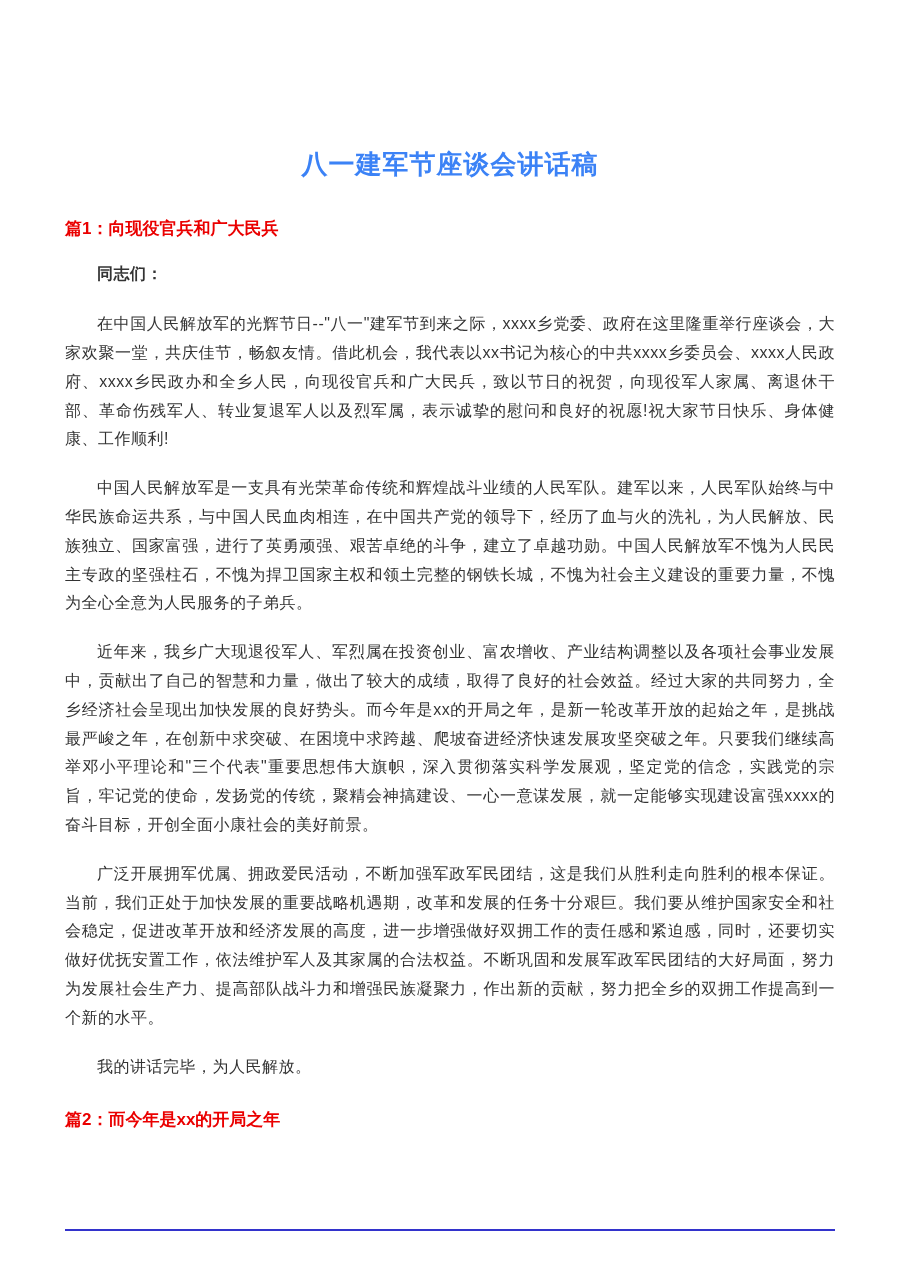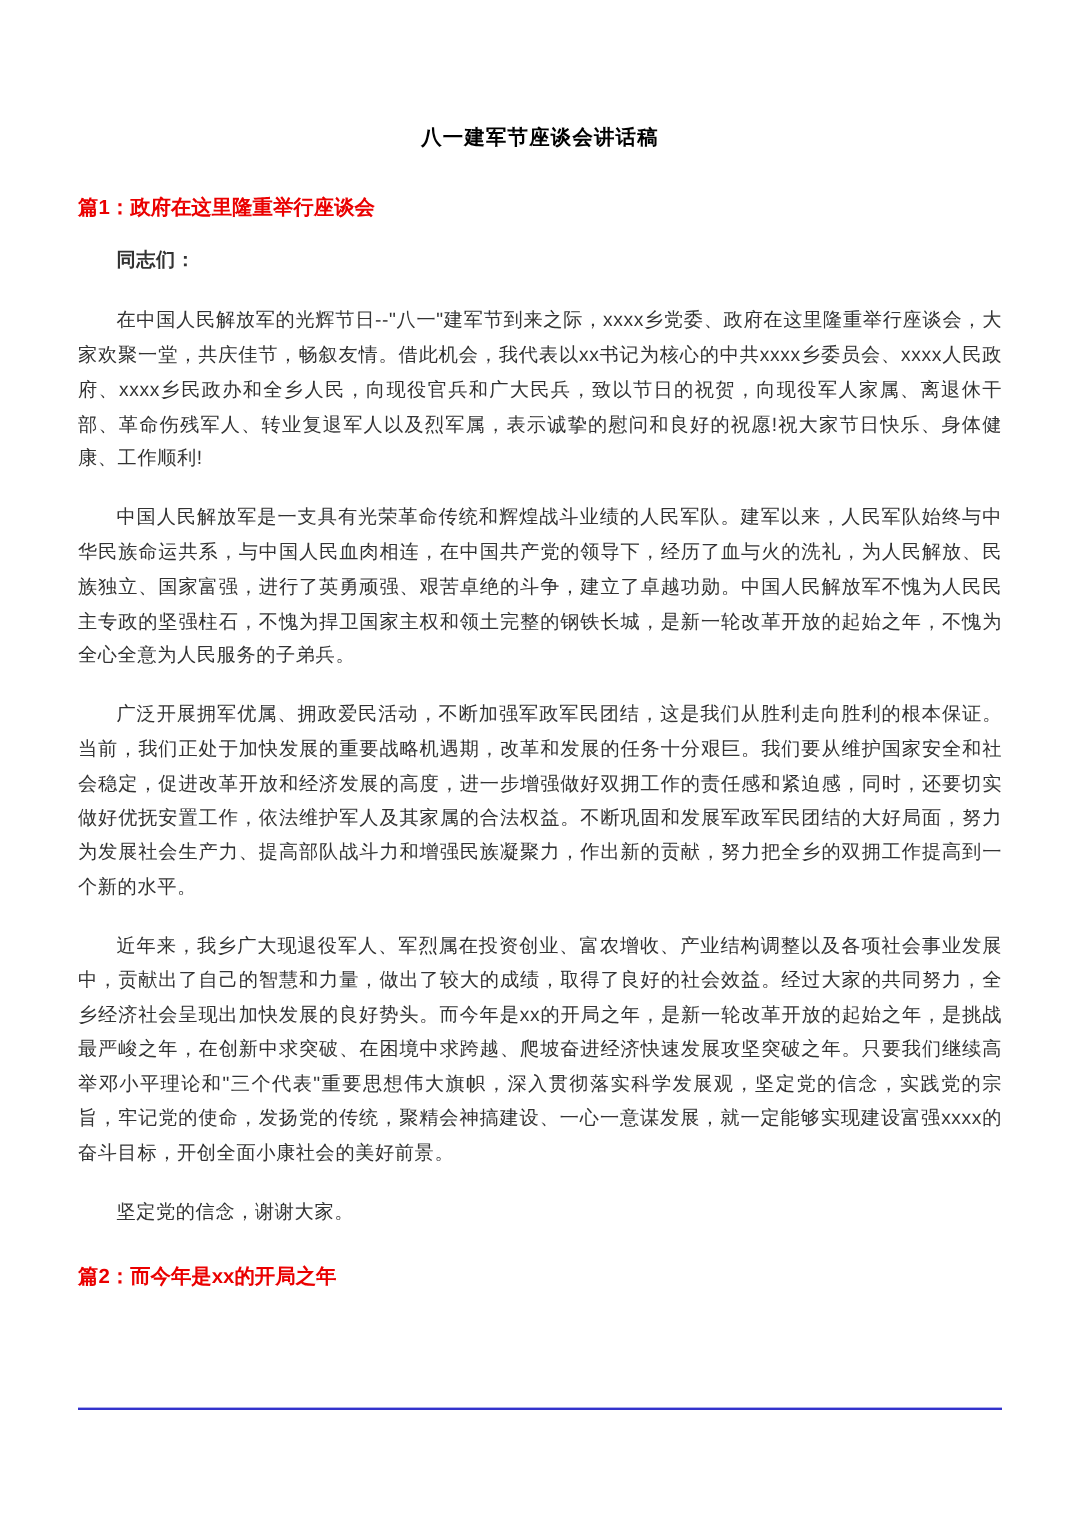--- a/index.html
+++ b/index.html
@@ -10,25 +10,26 @@
   .page {
     width: 900px;
     min-height: 1273px;
     margin: 0 auto;
     background: #ffffff;
     padding: 103px 65px 40px 65px;
     position: relative;
   }
   .doc-title {
     text-align: center;
-    font-size: 17px;
+    font-size: 26px;
     font-weight: bold;
-    color: #000000;
+    color: #3b82f6;
     letter-spacing: 1px;
     margin-bottom: 34px;
+    margin-top: 44px;
   }
   .section-heading {
     font-size: 17px;
     font-weight: bold;
     color: #ea0000;
     margin: 26px 0 18px 0;
     line-height: 1.5;
   }
   .para {
     font-size: 16px;
@@ -50,32 +51,32 @@
     width: 100%;
   }
 </style>
 </head>
 <body>
 
 <div class="page">
 
   <h1 class="doc-title">八一建军节座谈会讲话稿</h1>
 
-  <h2 class="section-heading">篇1：政府在这里隆重举行座谈会</h2>
+  <h2 class="section-heading">篇1：向现役官兵和广大民兵</h2>
 
   <p class="para salutation">同志们：</p>
 
   <p class="para">在中国人民解放军的光辉节日--"八一"建军节到来之际，xxxx乡党委、政府在这里隆重举行座谈会，大家欢聚一堂，共庆佳节，畅叙友情。借此机会，我代表以xx书记为核心的中共xxxx乡委员会、xxxx人民政府、xxxx乡民政办和全乡人民，向现役官兵和广大民兵，致以节日的祝贺，向现役军人家属、离退休干部、革命伤残军人、转业复退军人以及烈军属，表示诚挚的慰问和良好的祝愿!祝大家节日快乐、身体健康、工作顺利!</p>
 
-  <p class="para">中国人民解放军是一支具有光荣革命传统和辉煌战斗业绩的人民军队。建军以来，人民军队始终与中华民族命运共系，与中国人民血肉相连，在中国共产党的领导下，经历了血与火的洗礼，为人民解放、民族独立、国家富强，进行了英勇顽强、艰苦卓绝的斗争，建立了卓越功勋。中国人民解放军不愧为人民民主专政的坚强柱石，不愧为捍卫国家主权和领土完整的钢铁长城，是新一轮改革开放的起始之年，不愧为全心全意为人民服务的子弟兵。</p>
+  <p class="para">中国人民解放军是一支具有光荣革命传统和辉煌战斗业绩的人民军队。建军以来，人民军队始终与中华民族命运共系，与中国人民血肉相连，在中国共产党的领导下，经历了血与火的洗礼，为人民解放、民族独立、国家富强，进行了英勇顽强、艰苦卓绝的斗争，建立了卓越功勋。中国人民解放军不愧为人民民主专政的坚强柱石，不愧为捍卫国家主权和领土完整的钢铁长城，不愧为社会主义建设的重要力量，不愧为全心全意为人民服务的子弟兵。</p>
+
+  <p class="para">近年来，我乡广大现退役军人、军烈属在投资创业、富农增收、产业结构调整以及各项社会事业发展中，贡献出了自己的智慧和力量，做出了较大的成绩，取得了良好的社会效益。经过大家的共同努力，全乡经济社会呈现出加快发展的良好势头。而今年是xx的开局之年，是新一轮改革开放的起始之年，是挑战最严峻之年，在创新中求突破、在困境中求跨越、爬坡奋进经济快速发展攻坚突破之年。只要我们继续高举邓小平理论和"三个代表"重要思想伟大旗帜，深入贯彻落实科学发展观，坚定党的信念，实践党的宗旨，牢记党的使命，发扬党的传统，聚精会神搞建设、一心一意谋发展，就一定能够实现建设富强xxxx的奋斗目标，开创全面小康社会的美好前景。</p>
 
   <p class="para">广泛开展拥军优属、拥政爱民活动，不断加强军政军民团结，这是我们从胜利走向胜利的根本保证。当前，我们正处于加快发展的重要战略机遇期，改革和发展的任务十分艰巨。我们要从维护国家安全和社会稳定，促进改革开放和经济发展的高度，进一步增强做好双拥工作的责任感和紧迫感，同时，还要切实做好优抚安置工作，依法维护军人及其家属的合法权益。不断巩固和发展军政军民团结的大好局面，努力为发展社会生产力、提高部队战斗力和增强民族凝聚力，作出新的贡献，努力把全乡的双拥工作提高到一个新的水平。</p>
 
-  <p class="para">近年来，我乡广大现退役军人、军烈属在投资创业、富农增收、产业结构调整以及各项社会事业发展中，贡献出了自己的智慧和力量，做出了较大的成绩，取得了良好的社会效益。经过大家的共同努力，全乡经济社会呈现出加快发展的良好势头。而今年是xx的开局之年，是新一轮改革开放的起始之年，是挑战最严峻之年，在创新中求突破、在困境中求跨越、爬坡奋进经济快速发展攻坚突破之年。只要我们继续高举邓小平理论和"三个代表"重要思想伟大旗帜，深入贯彻落实科学发展观，坚定党的信念，实践党的宗旨，牢记党的使命，发扬党的传统，聚精会神搞建设、一心一意谋发展，就一定能够实现建设富强xxxx的奋斗目标，开创全面小康社会的美好前景。</p>
 
-
-  <p class="para">坚定党的信念，谢谢大家。</p>
+  <p class="para">我的讲话完毕，为人民解放。</p>
 
   <h2 class="section-heading">篇2：而今年是xx的开局之年</h2>
 
   <hr class="bottom-divider">
 
 </div>
 
 </body></html>

